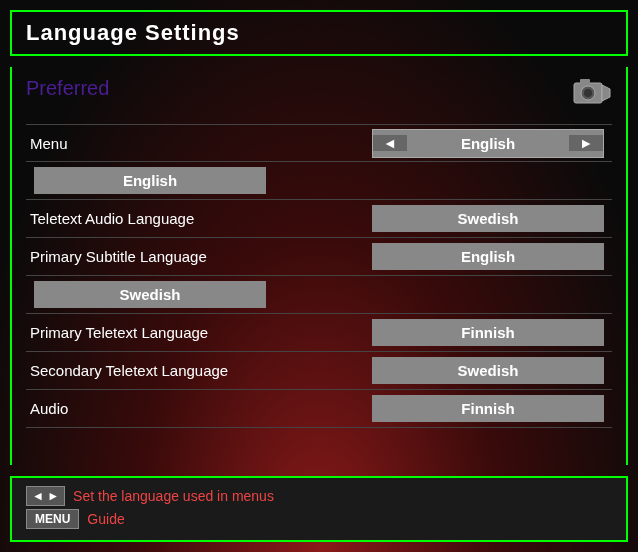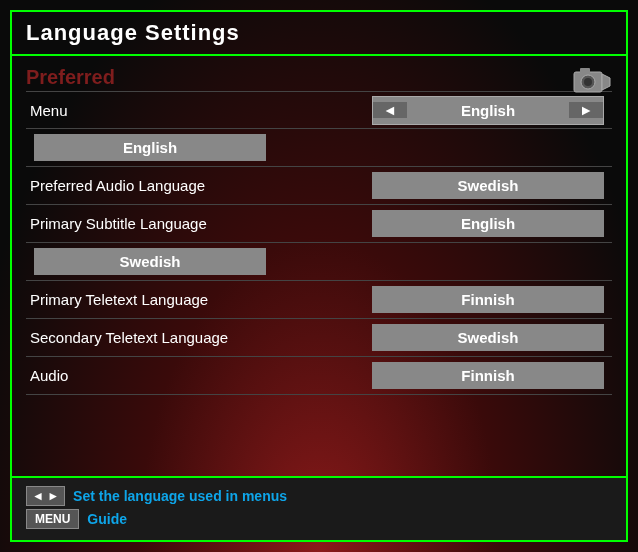--- a/index.html
+++ b/index.html
@@ -11,20 +11,21 @@
       font-family: Arial, sans-serif;
       color: white;
       overflow: hidden;
     }
 
     .main-container {
       width: 638px;
       height: 552px;
       display: flex;
       flex-direction: column;
+      gap: 11px;
     }
 
     .title-bar {
       border: 2px solid #00ff00;
       margin: 10px 10px 0 10px;
       padding: 8px 14px;
       background: transparent;
     }
 
     .title-bar h1 {
@@ -38,23 +39,23 @@
       border-left: 2px solid #00ff00;
       border-right: 2px solid #00ff00;
       margin: 0 10px;
       padding: 10px 14px;
       flex: 1;
       position: relative;
     }
 
     .preferred-label {
       font-size: 20px;
-      font-weight: bold;
-      margin-bottom: 2px;
-      color: #7f1d1d;
+      font-weight: normal;
+      margin-bottom: 24px;
+      color: #4c1d95;
     }
 
     .camera-icon {
       position: absolute;
       top: 10px;
       right: 14px;
       width: 40px;
       height: 30px;
     }
 
@@ -158,22 +159,21 @@
       background: #555;
       color: white;
       font-size: 12px;
       font-weight: bold;
       padding: 2px 8px;
       border: 1px solid #888;
     }
 
     .footer-text {
       font-size: 14px;
-      color: #0ea5e9;
-      font-weight: bold;
+      color: #ef4444;
     }
   </style>
 </head>
 <body>
 
 <div class="main-container">
   <div class="title-bar">
     <h1>Language Settings</h1>
   </div>
 
@@ -200,21 +200,21 @@
               <button class="arrow-btn">►</button>
             </div>
           </div>
         </div>
         <div class="settings-row">
           <div class="setting-value">
             <div class="value-box">English</div>
           </div>
         </div>
         <div class="settings-row">
-          <span class="setting-label">Preferred Audio Language</span>
+          <span class="setting-label">Teletext Audio Language</span>
           <div class="setting-value">
             <div class="value-box">Swedish</div>
           </div>
         </div>
         <div class="settings-row">
           <span class="setting-label">Primary Subtitle Language</span>
           <div class="setting-value">
             <div class="value-box">English</div>
           </div>
         </div>

